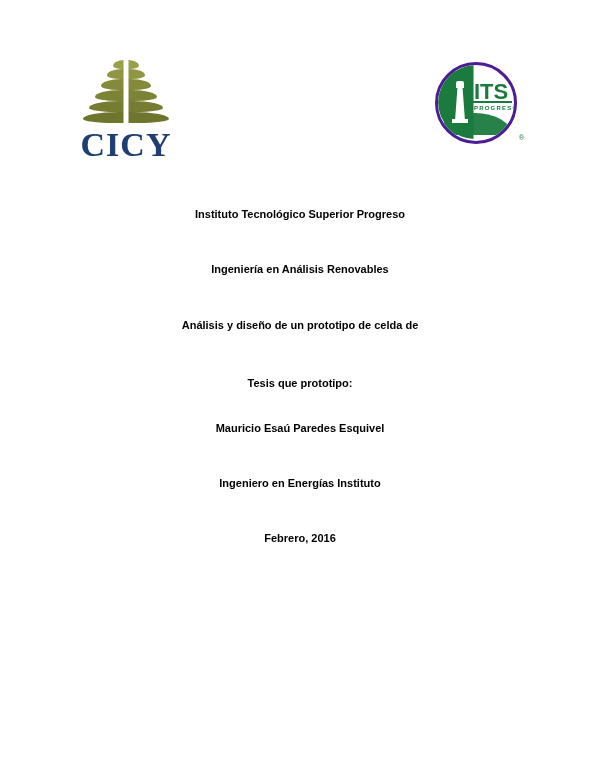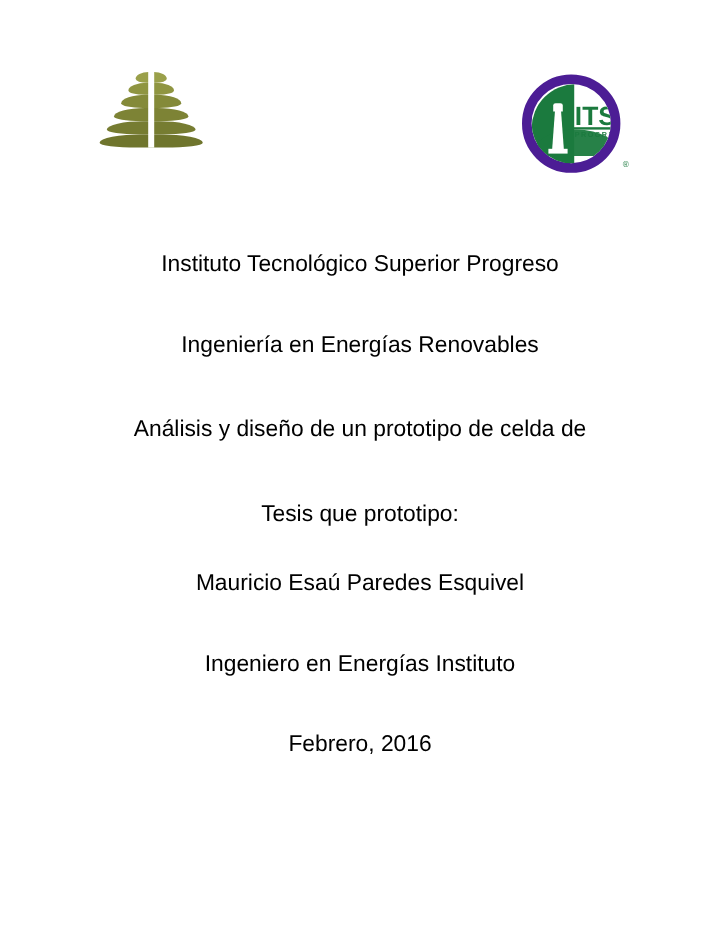--- a/index.html
+++ b/index.html
@@ -78,21 +78,21 @@
     top: 10px;
     width: 96px;
     height: 96px;
   }
   .its-circle {
     position: absolute;
     left: 0; top: 0;
     width: 82px;
     height: 82px;
     border-radius: 50%;
-    border: 8px solid #4c1d95;
+    border: 3px solid #4c1d95;
     background: #ffffff;
     box-sizing: border-box;
     overflow: hidden;
   }
   .its-green-wedge {
     position: absolute;
     left: 0; top: 0;
     width: 74px; height: 74px;
     border-radius: 50%;
     background: #1b7a3e;
@@ -172,23 +172,23 @@
   }
   
   .content {
     position: absolute;
     top: 206px;
     left: 0;
     width: 600px;
     text-align: center;
   }
   .line {
-    font-weight: 400;
+    font-weight: 700;
     color: #000000;
-    font-size: 19px;
+    font-size: 11px;
     line-height: 1.55;
   }
   .gap-1 { margin-top: 0px; }
   .gap-2 { margin-top: 38px; }
   .gap-3 { margin-top: 38px; }
   .gap-4 { margin-top: 40px; }
   .gap-5 { margin-top: 28px; }
   .gap-6 { margin-top: 40px; }
   .gap-7 { margin-top: 38px; }
   .gap-8 { margin-top: 38px; }
@@ -207,20 +207,21 @@
     <div class="cicy-logo">
       <div class="cicy-stack">
         <div class="leaf l1"></div>
         <div class="leaf l2"></div>
         <div class="leaf l3"></div>
         <div class="leaf l4"></div>
         <div class="leaf l5"></div>
         <div class="leaf l6"></div>
         <div class="notch"></div>
       </div>
+      <div class="cicy-word">CICY</div>
     </div>
 
     <div class="its-logo">
       <div class="its-circle">
         <div class="its-green-wedge"></div>
         <div class="its-hill"></div>
         <div class="its-lighthouse">
           <div class="lh-top"></div>
           <div class="lh-tower"></div>
           <div class="lh-base"></div>
@@ -231,21 +232,21 @@
       </div>
       <div class="its-reg">®</div>
     </div>
 
   </div>
 
   <div class="content">
 
     <div class="line gap-1">Instituto Tecnológico Superior Progreso</div>
 
-    <div class="line gap-2">Ingeniería en Energías Renovables</div>
+    <div class="line gap-2">Ingeniería en Análisis Renovables</div>
 
     <div class="line gap-3 title-two-line">Análisis y diseño de un prototipo de celda de</div>
 
     <div class="line gap-4">Tesis que prototipo:</div>
 
     <div class="line gap-5">Mauricio Esaú Paredes Esquivel</div>
 
 
     <div class="line gap-7">Ingeniero en Energías Instituto</div>
 

